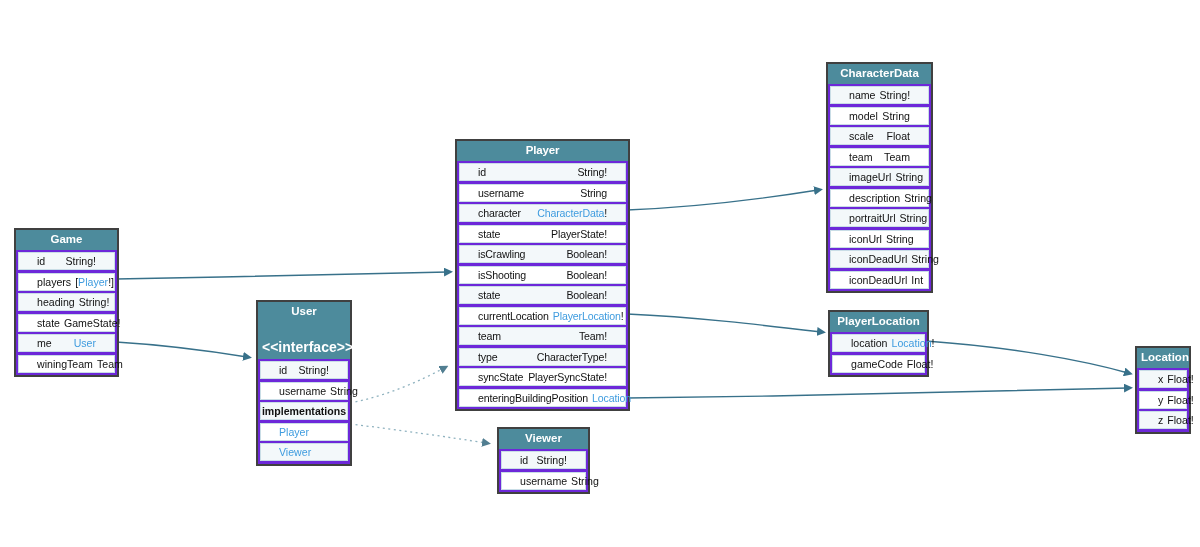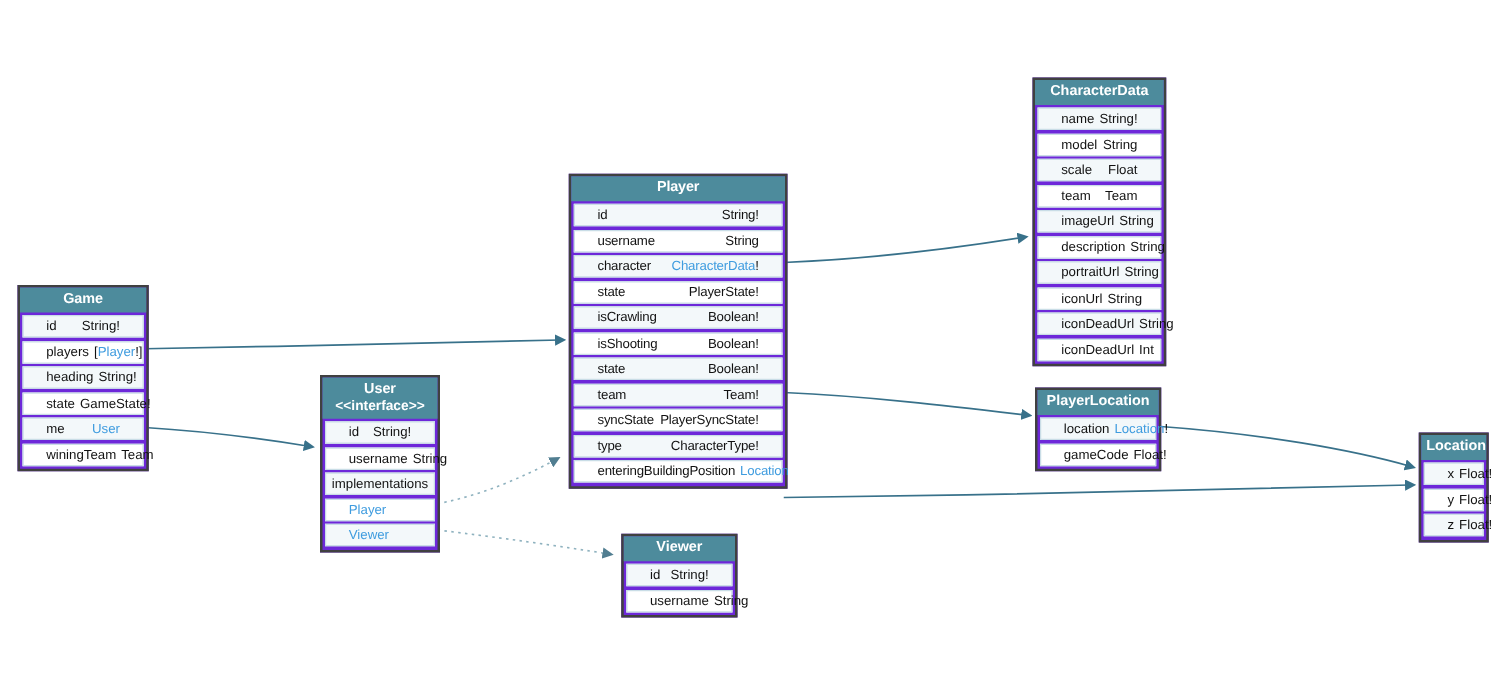--- a/index.html
+++ b/index.html
@@ -2,27 +2,27 @@
 <html><head>
 <meta charset="utf-8">
 <style>
   html,body{margin:0;padding:0;width:1200px;height:547px;overflow:hidden;background:#ffffff;
     font-family:"Liberation Sans","DejaVu Sans",sans-serif;}
   .canvas{position:relative;width:1200px;height:547px;background:#ffffff;}
   svg.edges{position:absolute;left:0;top:0;width:1200px;height:547px;z-index:1;pointer-events:none;}
   .table{position:absolute;z-index:2;background:#6d28d9;border:2px solid #404040;font-size:10.6px;color:#111;}
   .thead{background:#4d8b9c;color:#ffffff;text-align:center;font-weight:bold;font-size:11.5px;
     padding:3px 4px;line-height:1.2;}
-  .thead .sub{font-size:11px;font-weight:bold;}
+  .thead .sub{font-size:14px;font-weight:bold;margin-top:20px;}
   .rows{display:flex;flex-direction:column;gap:2.5px;padding:2.5px 0;}
   .row{display:flex;justify-content:space-between;align-items:flex-end;gap:4px;
     margin:0 2px;border:1px solid #c9dde6;padding:2px 18px;height:12px;line-height:12px;
     background:#ffffff;white-space:nowrap;}
   .row.alt{background:#f3f8fa;}
-  .row.centerrow{justify-content:center;background:#f3f8fa;}
+  .row.centerrow{justify-content:center;background:#f3f8fa;font-weight:bold;}
   .fname{color:#111;}
   .ftype{margin-left:auto;color:#111;text-align:right;}
   .link{color:#3f9cdf;}
   .t-game{left:14px;top:228px;width:101px;}
   .t-user{left:256px;top:300px;width:92px;}
   .t-player{left:455px;top:139px;width:171px;letter-spacing:-0.15px;}
   .t-viewer{left:497px;top:427px;width:89px;}
   .t-characterdata{left:826px;top:62px;width:103px;}
   .t-playerlocation{left:828px;top:310px;width:97px;}
   .t-location{left:1135px;top:346px;width:52px;}
@@ -135,32 +135,36 @@
           <span class="ftype"><span>Boolean!</span></span>
         </div>
         <div class="row">
           <span class="fname">isShooting</span>
           <span class="ftype"><span>Boolean!</span></span>
         </div>
         <div class="row alt">
           <span class="fname">state</span>
           <span class="ftype"><span>Boolean!</span></span>
         </div>
+        <div class="row">
+          <span class="fname">currentLocation</span>
+          <span class="ftype"><span class="link">PlayerLocation</span><span>!</span></span>
+        </div>
         <div class="row alt">
           <span class="fname">team</span>
           <span class="ftype"><span>Team!</span></span>
         </div>
+        <div class="row alt">
+          <span class="fname">type</span>
+          <span class="ftype"><span>CharacterType!</span></span>
+        </div>
         <div class="row">
           <span class="fname">syncState</span>
           <span class="ftype"><span>PlayerSyncState!</span></span>
         </div>
-        <div class="row alt">
-          <span class="fname">type</span>
-          <span class="ftype"><span>CharacterType!</span></span>
-        </div>
         <div class="row">
           <span class="fname">enteringBuildingPosition</span>
           <span class="ftype"><span class="link">Location</span></span>
         </div>
       </div>
   </div>
 
   <div class="table t-viewer">
     <div class="thead">
       <div>Viewer</div>

